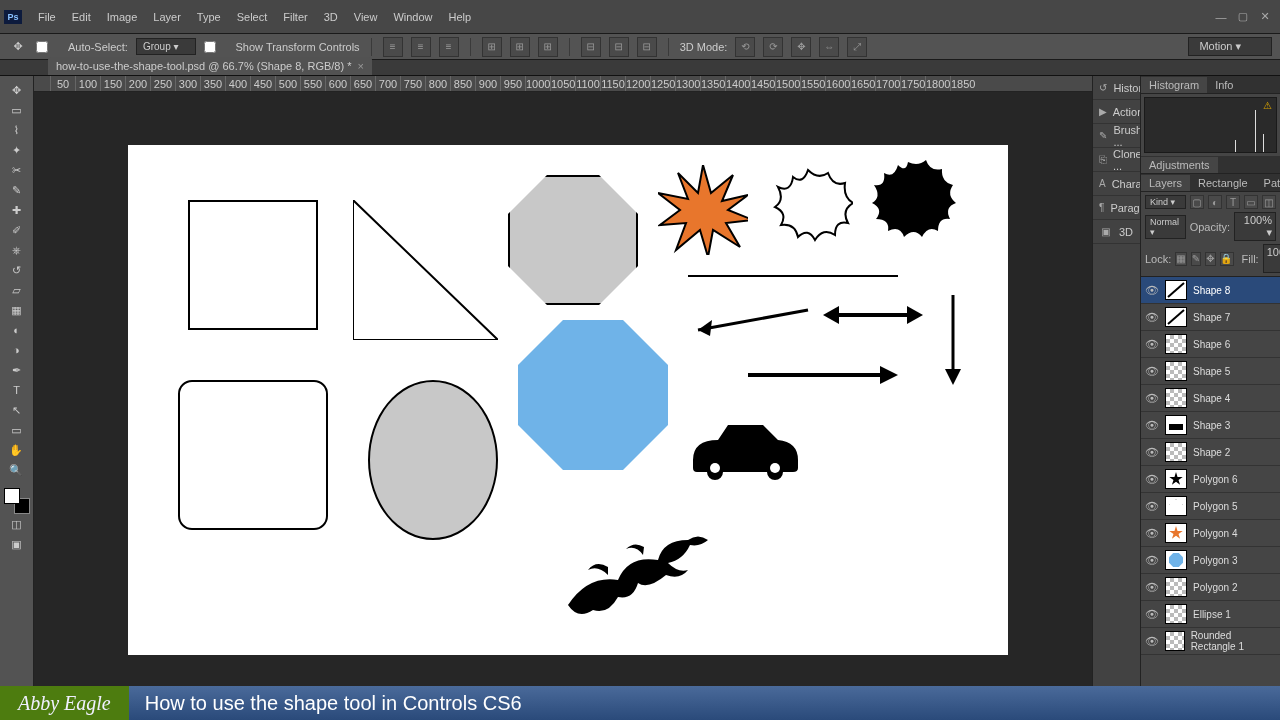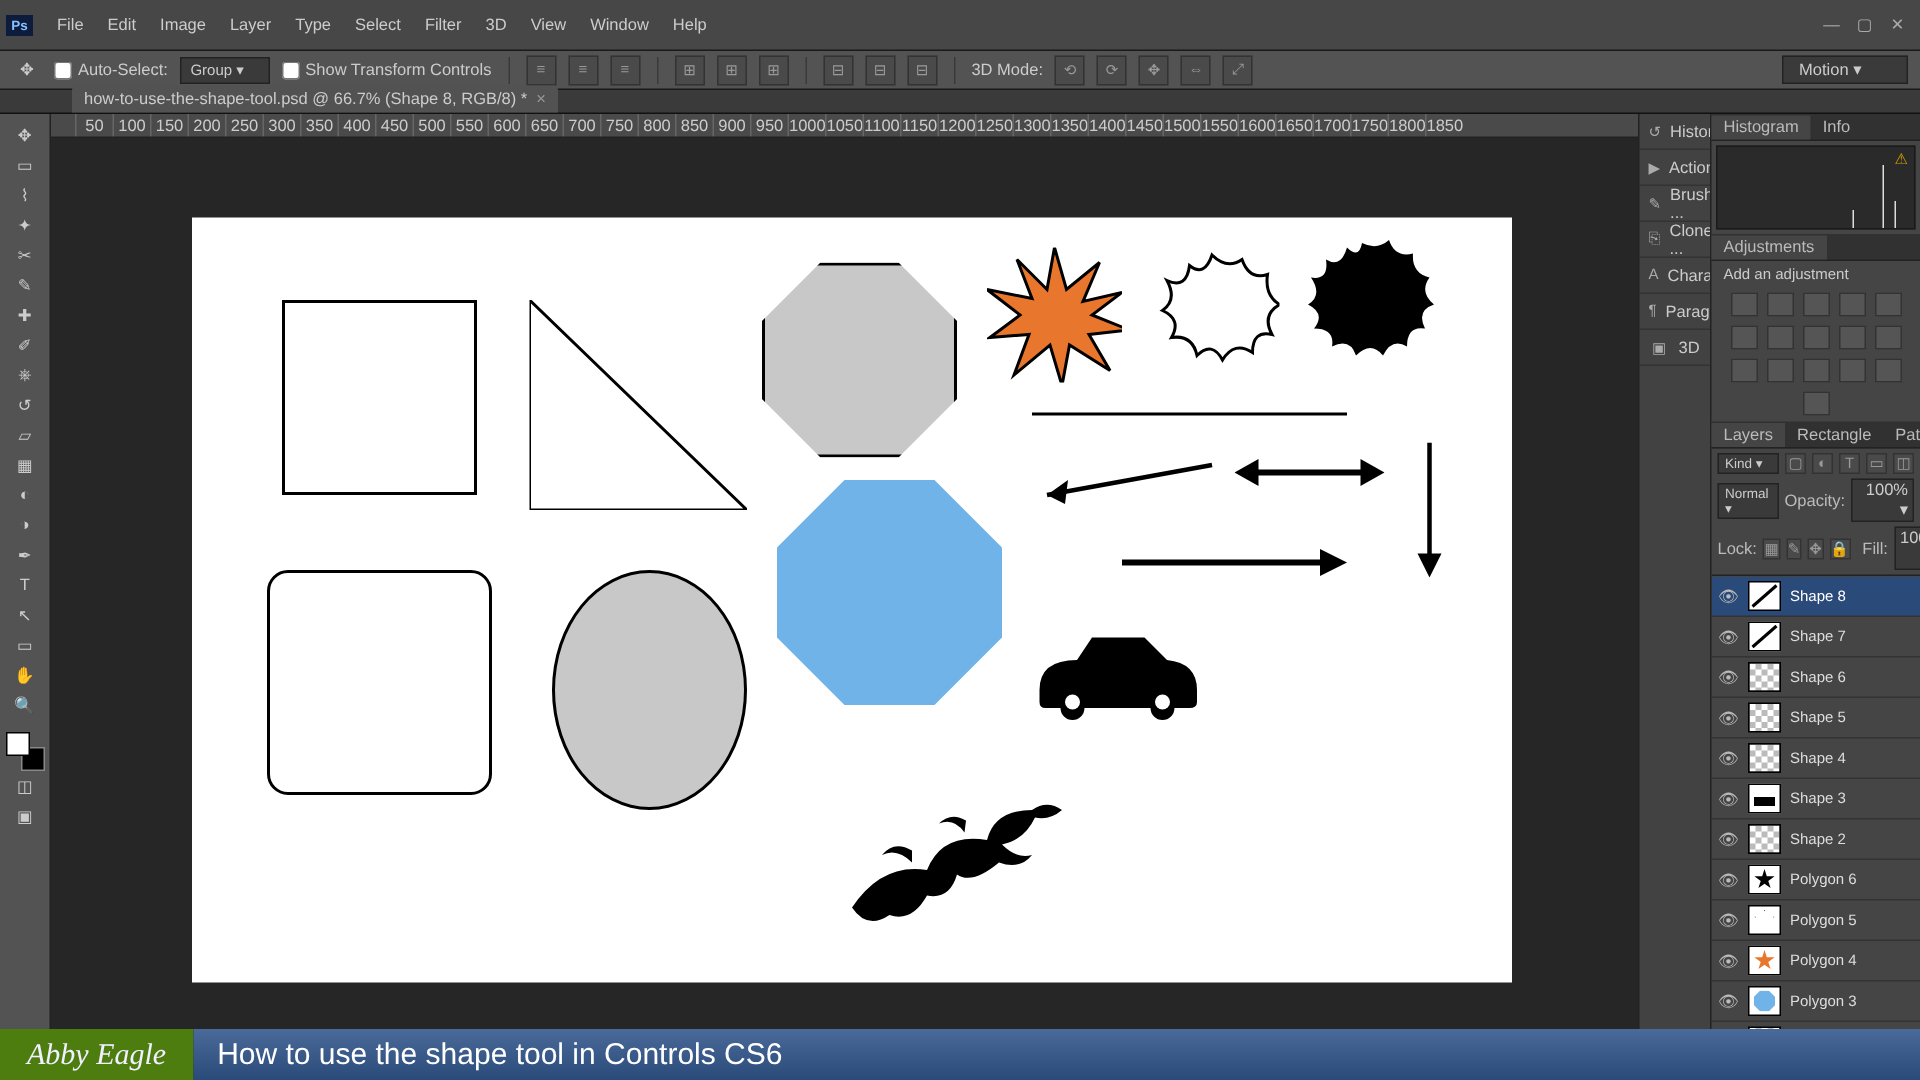--- a/index.html
+++ b/index.html
@@ -8,21 +8,21 @@
 
 .menubar { height: 34px; background: #474747; display: flex; align-items: center; padding: 0 4px; border-bottom: 1px solid #1a1a1a; }
 .ps-logo { width: 18px; height: 14px; background: #0d1b3d; color: #88c0ff; font-size: 9px; font-weight: bold; display: flex; align-items: center; justify-content: center; margin-right: 8px; }
 .menu-item { padding: 3px 8px; cursor: pointer; }
 .menubar-spacer { flex: 1; }
 .win-btn { width: 22px; height: 14px; display: flex; align-items: center; justify-content: center; cursor: pointer; color: #aaa; }
 
 
 .optionsbar { height: 26px; background: #535353; display: flex; align-items: center; padding: 0 8px; gap: 8px; border-bottom: 1px solid #1a1a1a; font-size: 10px; }
 .opt-icon { width: 20px; height: 20px; display: flex; align-items: center; justify-content: center; }
-.opt-check { display: flex; align-items: center; gap: 4px; }
+.opt-check { display: flex; align-items: center; gap: 20px; }
 .opt-check input { width: 12px; height: 12px; }
 .opt-dropdown { background: #3a3a3a; border: 1px solid #222; padding: 2px 16px 2px 6px; font-size: 10px; }
 .opt-divider { width: 1px; height: 18px; background: #3a3a3a; margin: 0 3px; }
 .opt-btn { width: 20px; height: 20px; background: #4a4a4a; border: 1px solid #333; display:flex; align-items:center; justify-content:center; color:#999; font-size:10px; }
 .right-preset { margin-left: auto; background: #3a3a3a; border: 1px solid #222; padding: 2px 30px 2px 10px; }
 
 
 .doctabs { height: 16px; background: #3a3a3a; display: flex; align-items: flex-end; padding-left: 48px; border-bottom: 1px solid #111; }
 .doctab { background: #525252; padding: 3px 8px; font-size: 10px; color: #ccc; display: flex; align-items: center; gap: 6px; border-top-left-radius: 3px; border-top-right-radius: 3px; }
 .doctab .x { color: #999; cursor: pointer; }
@@ -318,41 +318,20 @@
     <div class="histogram-body">
       <div class="warn">⚠</div>
       <div class="spike" style="left:90px; height:12px;"></div>
       <div class="spike" style="left:110px; height:42px;"></div>
       <div class="spike" style="left:118px; height:18px;"></div>
       <div class="spike" style="left:135px; height:50px;"></div>
     </div>
     <div class="panel-tabrow">
       <div class="panel-tab active">Adjustments</div>
     </div>
-    <div class="adjustments-body">
-      <div style="font-size:10px;">Add an adjustment</div>
-      <div class="adj-grid">
-        <div class="adj-icon"></div>
-        <div class="adj-icon"></div>
-        <div class="adj-icon"></div>
-        <div class="adj-icon"></div>
-        <div class="adj-icon"></div>
-        <div class="adj-icon"></div>
-        <div class="adj-icon"></div>
-        <div class="adj-icon"></div>
-        <div class="adj-icon"></div>
-        <div class="adj-icon"></div>
-        <div class="adj-icon"></div>
-        <div class="adj-icon"></div>
-        <div class="adj-icon"></div>
-        <div class="adj-icon"></div>
-        <div class="adj-icon"></div>
-        <div class="adj-icon"></div>
-      </div>
-    </div>
     <div class="panel-tabrow">
       <div class="panel-tab active">Layers</div>
       <div class="panel-tab">Rectangle</div>
       <div class="panel-tab">Paths</div>
     </div>
     <div class="layers-body">
       <div class="layers-controls">
         <div class="lrow">
           <div class="dd">Kind ▾</div>
           <div class="opt-btn" style="width:14px;height:14px;">▢</div>

